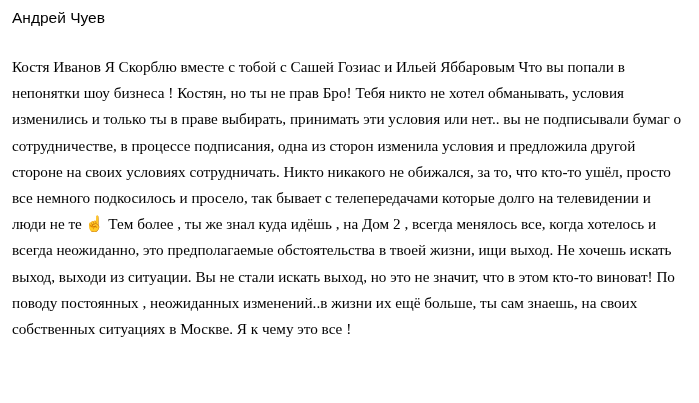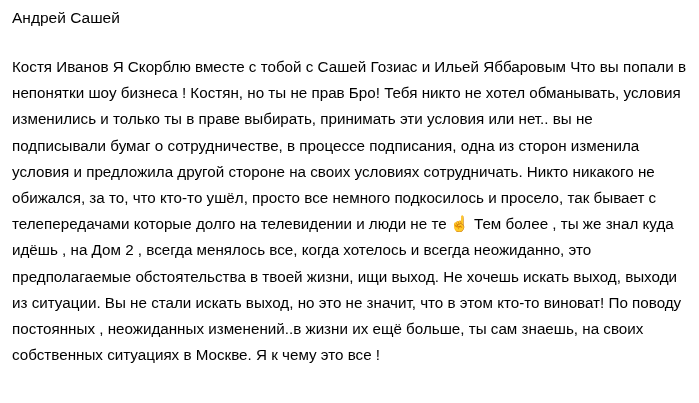--- a/index.html
+++ b/index.html
@@ -29,21 +29,22 @@
     font-weight: normal;
   }
   .article-body {
     font-size: 15.2px;
     line-height: 26.2px;
     color: #000000;
     text-align: left;
     margin: 0;
     white-space: pre-wrap;
     word-wrap: break-word;
+    font-family: Liberation Serif, serif;
   }
 </style>
 </head>
 <body>
 
 <div class="page">
-  <div class="author">Андрей Сашей</div>
+  <div class="author">Андрей Чуев</div>
   <div class="article-body">Костя Иванов Я Скорблю вместе с тобой с Сашей Гозиас и Ильей Яббаровым Что вы попали в непонятки шоу бизнеса ! Костян, но ты не прав Бро! Тебя никто не хотел обманывать, условия изменились и только ты в праве выбирать, принимать эти условия или нет.. вы не подписывали бумаг о сотрудничестве, в процессе подписания, одна из сторон изменила условия и предложила другой стороне на своих условиях сотрудничать. Никто никакого не обижался, за то, что кто-то ушёл, просто все немного подкосилось и просело, так бывает с телепередачами которые долго на телевидении и люди не те ☝ Тем более , ты же знал куда идёшь , на Дом 2 , всегда менялось все, когда хотелось и всегда неожиданно, это предполагаемые обстоятельства в твоей жизни, ищи выход. Не хочешь искать выход, выходи из ситуации. Вы не стали искать выход, но это не значит, что в этом кто-то виноват! По поводу постоянных , неожиданных изменений..в жизни их ещё больше, ты сам знаешь, на своих собственных ситуациях в Москве. Я к чему это все !</div>
 </div>
 
 </body></html>

